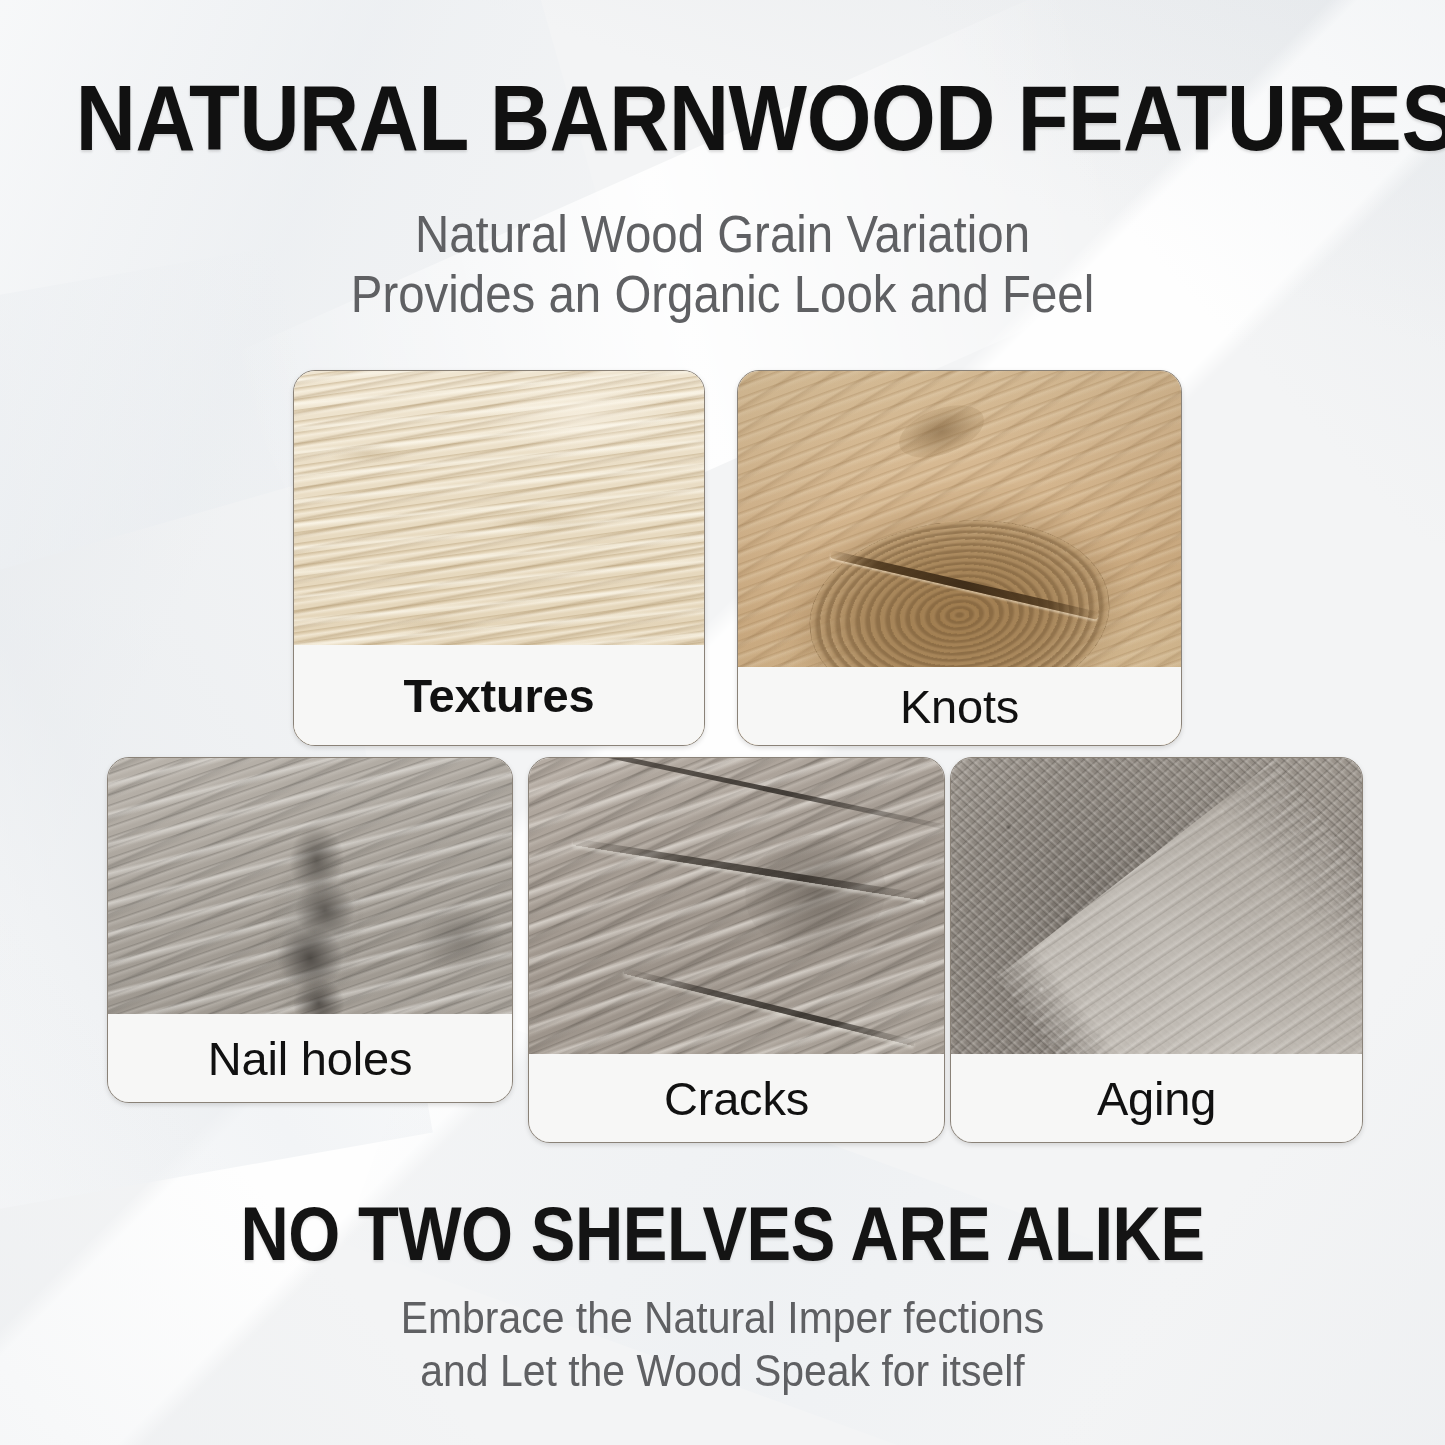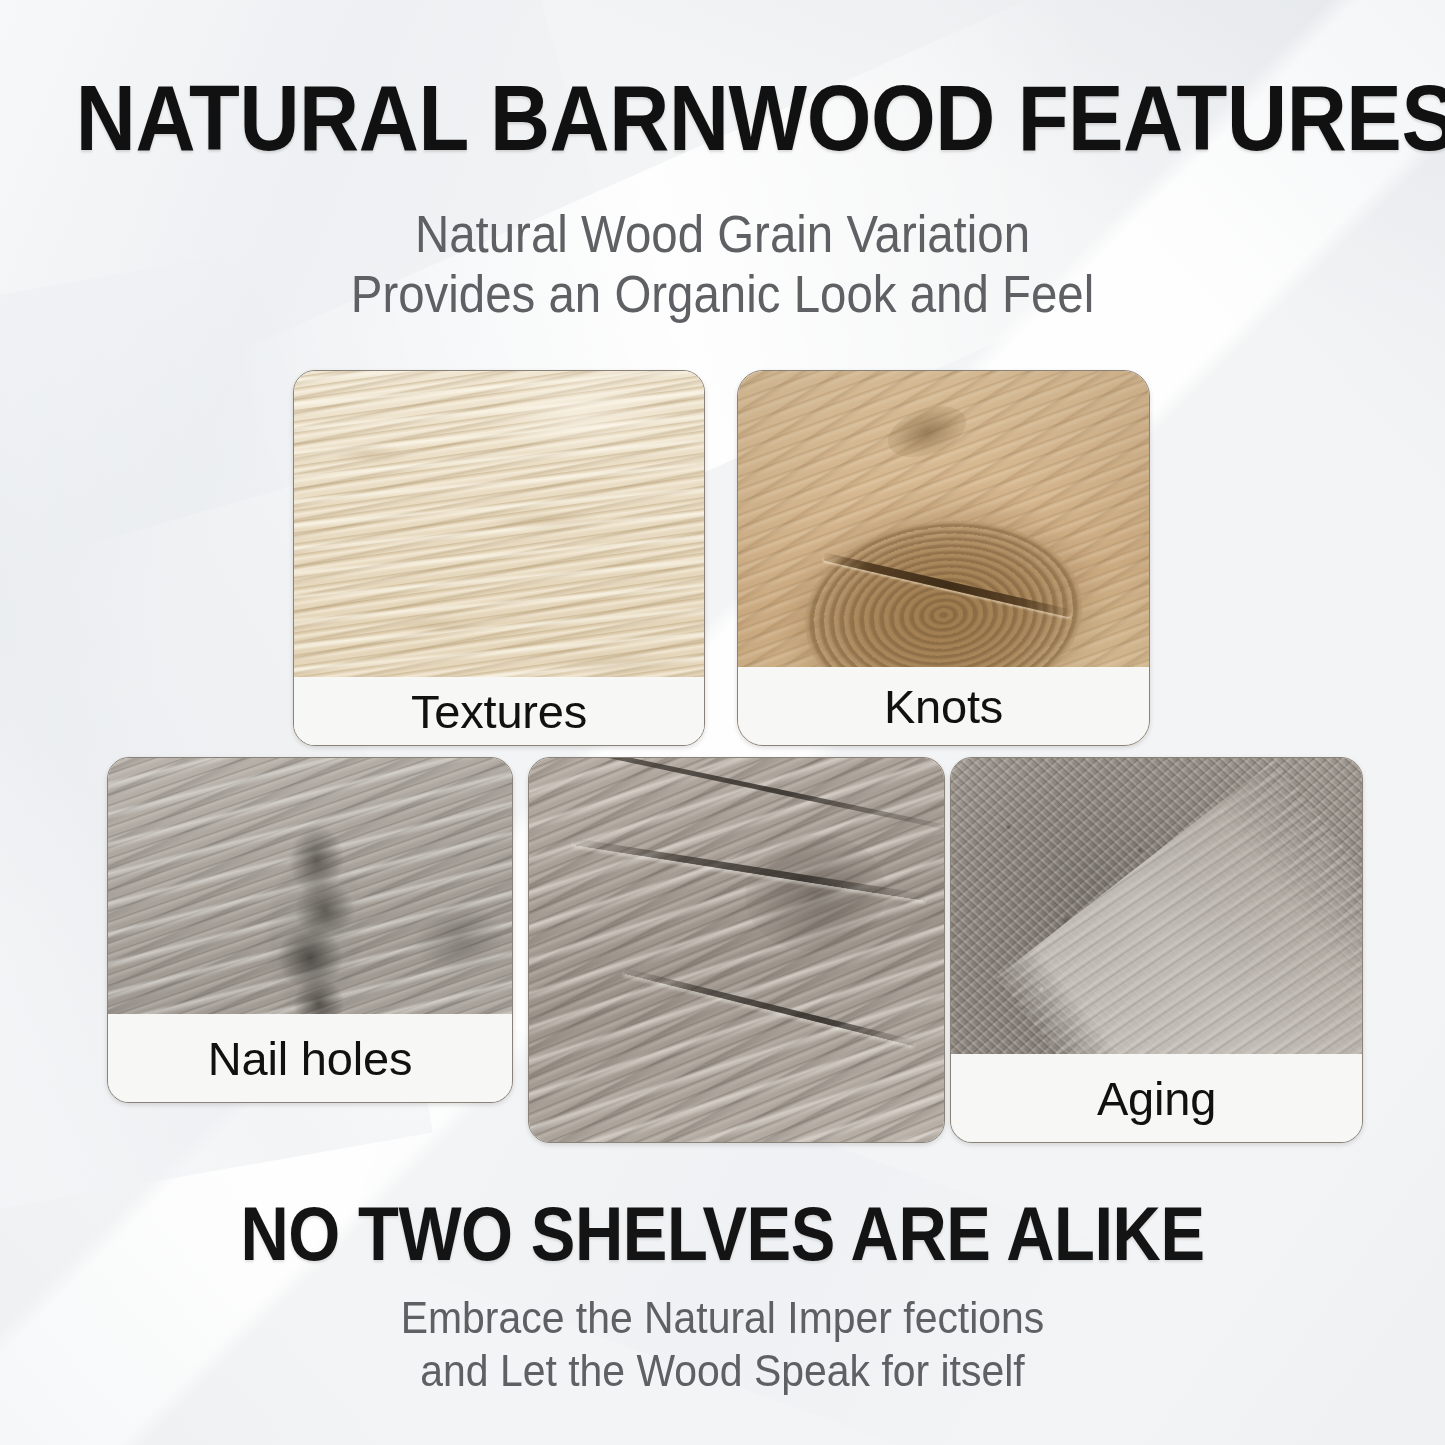--- a/index.html
+++ b/index.html
@@ -488,24 +488,24 @@
   </div>
 
   <div class="card" style="left:293px; top:370px; width:412px; height:376px;">
     <div class="card-photo" style="height:376px;">
       <div class="tex-base"></div>
       <div class="tex-lines"></div>
       <div class="tex-lines2"></div>
       <div class="tex-lines3"></div>
       <div class="tex-noise"></div>
     </div>
-    <div class="card-label" style="height:68px;">Textures</div>
-  </div>
-
-  <div class="card" style="left:737px; top:370px; width:413px; height:376px;border-radius:26px;">
+    <div class="card-label" style="height:100px;font-weight:bold;">Textures</div>
+  </div>
+
+  <div class="card" style="left:737px; top:370px; width:445px; height:376px;">
     <div class="card-photo" style="height:376px;">
       <div class="knot-base"></div>
       <div class="knot-swirl"></div>
       <div class="knot-swirl2"></div>
       <div class="knot-dark-top"></div>
       <div class="knot-core"></div>
       <div class="knot-crack"></div>
       <div class="knot-vign"></div>
     </div>
     <div class="card-label" style="height:78px;">Knots</div>
@@ -528,20 +528,21 @@
     <div class="card-photo" style="height:386px;">
       <div class="cr-base"></div>
       <div class="cr-grain"></div>
       <div class="cr-grain2"></div>
       <div class="cr-grain3"></div>
       <div class="cr-gouge"></div>
       <div class="cr-line-a"></div>
       <div class="cr-line-b"></div>
       <div class="cr-line-c"></div>
     </div>
+    <div class="card-label" style="height:88px;">Cracks</div>
   </div>
 
   <div class="card" style="left:950px; top:757px; width:413px; height:386px;">
     <div class="card-photo" style="height:386px;">
       <div class="ag-base"></div>
       <div class="ag-dark"></div>
       <div class="ag-rough"></div>
       <div class="ag-speck"></div>
       <div class="ag-band"></div>
       <div class="ag-band-grain"></div>

